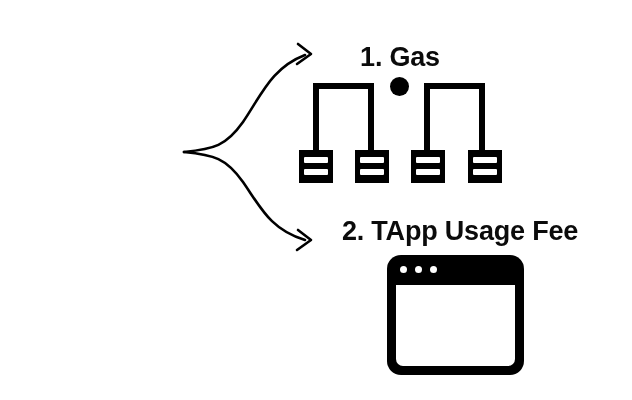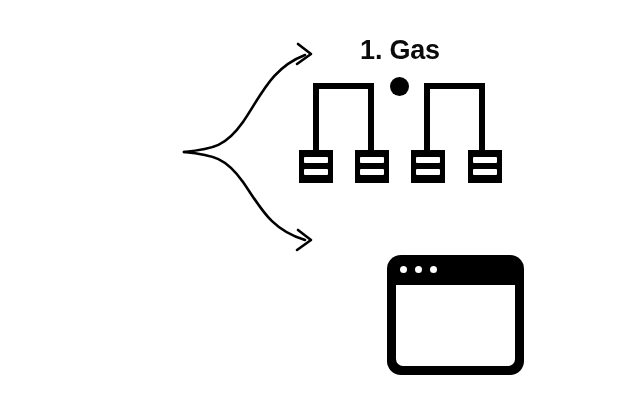--- a/index.html
+++ b/index.html
@@ -31,21 +31,21 @@
   }
   #enduser-label {
     left: 0px;
     top: 136px;
     width: 186px;
     text-align: right;
     font-size: 29px;
   }
   #gas-title {
     left: 300px;
-    top: 37px;
+    top: 44px;
     width: 200px;
     text-align: center;
     font-size: 27px;
   }
   #tapp-title {
     left: 320px;
     top: 218px;
     width: 280px;
     text-align: center;
     font-size: 27px;
@@ -198,20 +198,21 @@
     <div class="node-block" id="node-3">
       <div class="node-slot top"></div>
       <div class="node-slot bottom"></div>
     </div>
     <div class="node-block" id="node-4">
       <div class="node-slot top"></div>
       <div class="node-slot bottom"></div>
     </div>
   </div>
 
+  <div class="label" id="tapp-title">2. TApp Usage Fee</div>
 
   <div id="browser-icon">
     <div id="browser-titlebar">
       <div class="browser-dot" id="browser-dot-1"></div>
       <div class="browser-dot" id="browser-dot-2"></div>
       <div class="browser-dot" id="browser-dot-3"></div>
     </div>
     <div id="browser-content"></div>
   </div>
 

